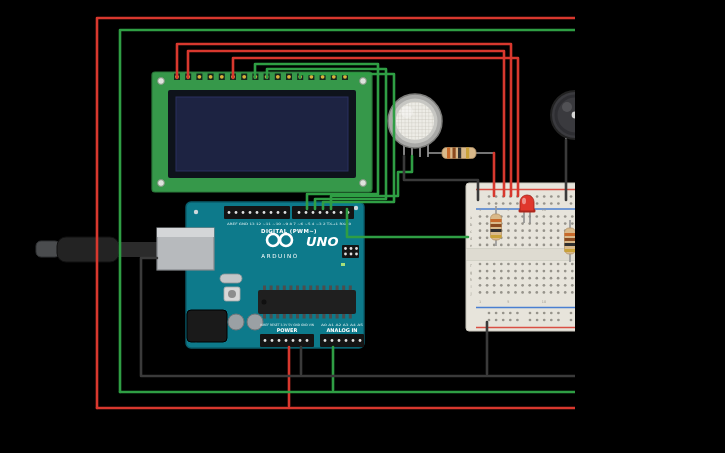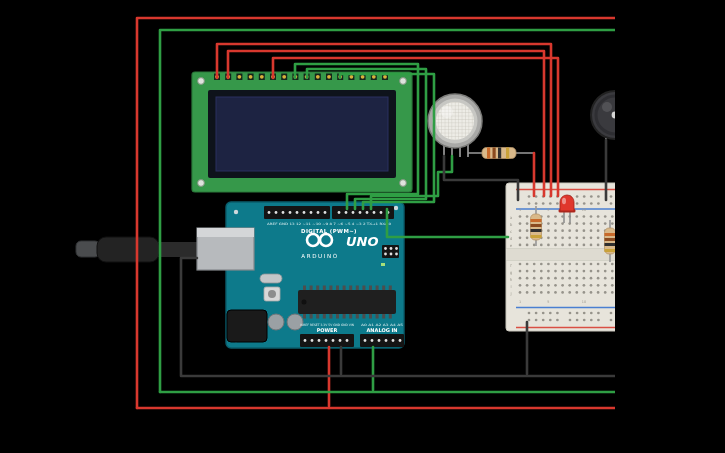--- a/index.html
+++ b/index.html
@@ -1,16 +1,16 @@
 <!DOCTYPE html>
 <html><head>
 <meta charset="utf-8">
 <style>
   html,body{margin:0;padding:0;background:#000;}
-  .stage{position:relative;width:575px;height:453px;background:#000;overflow:hidden;margin-left:40px;}
+  .stage{position:relative;width:575px;height:453px;background:#000;overflow:hidden;}
   svg{display:block;}
   svg text{font-family:"DejaVu Sans",sans-serif;}
 </style>
 </head>
 <body>
 
 <div class="stage">
 <svg viewBox="0 0 725 453" width="725" height="453">
   <defs>
     <pattern id="meshPat" width="3.4" height="3.4" patternUnits="userSpaceOnUse">

